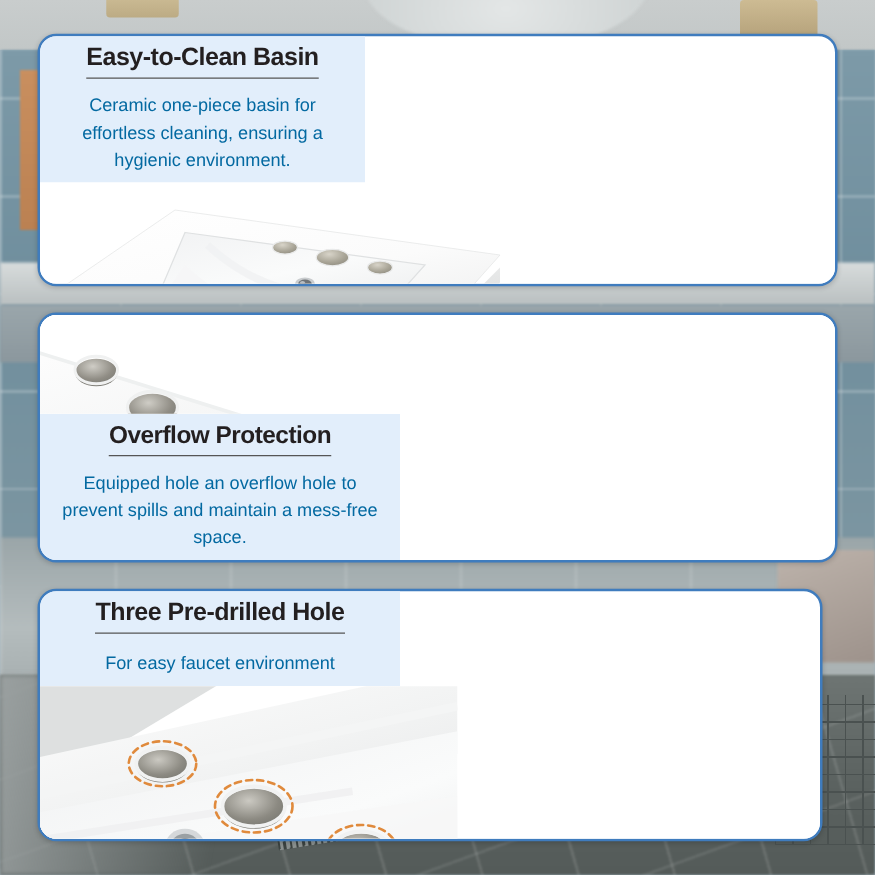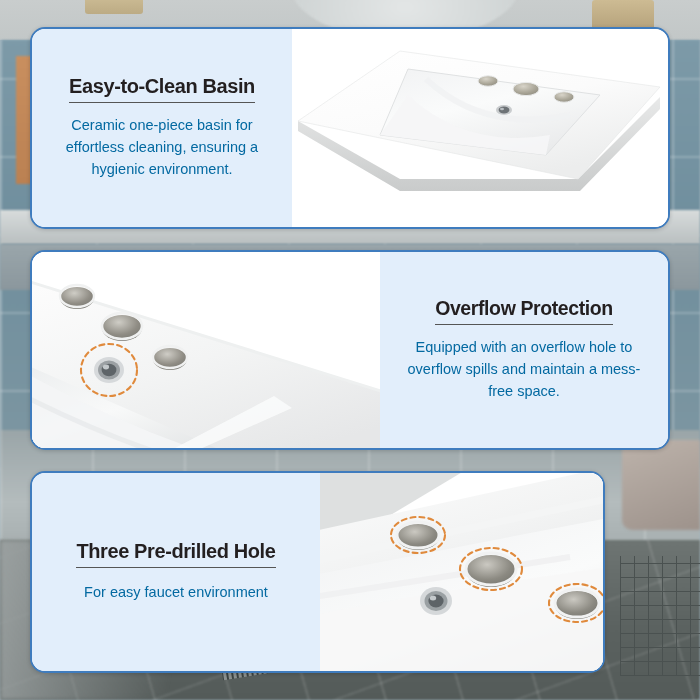--- a/index.html
+++ b/index.html
@@ -134,24 +134,25 @@
 
   
   .card {
     position:absolute;
     display:flex;
     border:2px solid #3f7cbe;
     border-radius:15px;
     overflow:hidden;
     background:#ffffff;
     box-shadow:0 1px 4px rgba(0,0,0,.18);
+    flex-direction:column;
   }
   #card-1 { left:30px; top:27px;  width:640px; height:202px; }
   #card-2 { left:30px; top:250px; width:640px; height:200px; }
-  #card-3 { left:30px; top:471px; width:575px; height:202px; }
+  #card-3 { left:30px; top:471px; width:628px; height:202px; }
 
   .text-pane {
     background:#e2eefb;
     display:flex; flex-direction:column;
     align-items:center; justify-content:center;
     padding:6px 14px;
     flex:none;
   }
   .img-pane { flex:1 1 auto; position:relative; background:#ffffff; overflow:hidden; }
 
@@ -321,21 +322,21 @@
       <ellipse cx="85" cy="124" rx="11" ry="9.4" fill="#9ba0a3"></ellipse>
       <ellipse cx="85" cy="124" rx="7.4" ry="6.2" fill="#5e6468"></ellipse>
       <ellipse cx="82" cy="121" rx="3.1" ry="2.4" fill="#c3c8cb"></ellipse>
 
       <ellipse class="dashed-ring" cx="85" cy="124" rx="28" ry="26"></ellipse>
     </svg>
   </div>
 
   <div class="text-pane">
     <div class="headline">Overflow Protection</div>
-    <div class="body-copy">Equipped with an overflow hole to overflow spills and maintain a mess-free space.</div>
+    <div class="body-copy">Equipped hole an overflow hole to prevent spills and maintain a mess-free space.</div>
   </div>
 </div>
 
 <div class="card" id="card-3">
 
   <div class="text-pane">
     <div class="headline">Three Pre-drilled Hole</div>
     <div class="body-copy">For easy faucet environment</div>
   </div>
 

